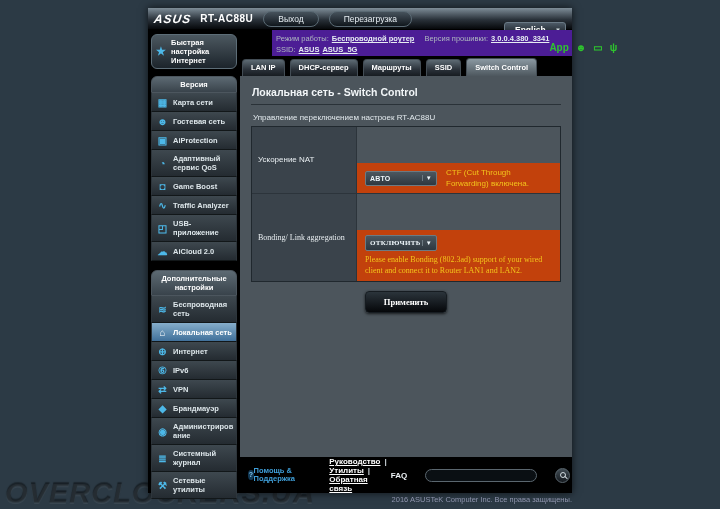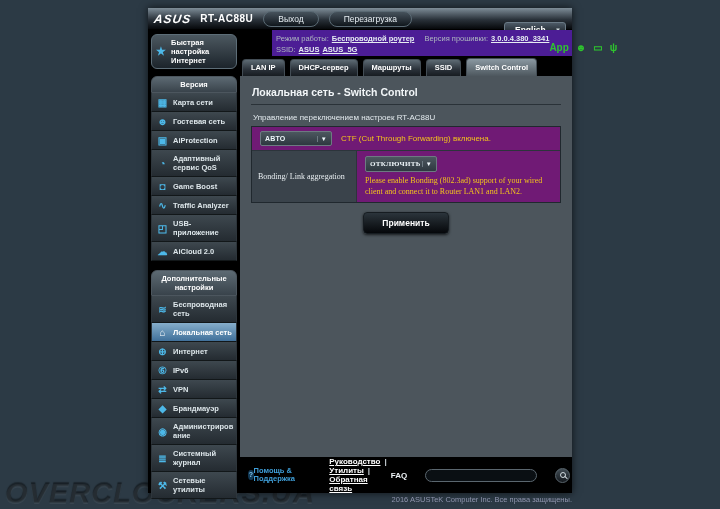--- a/index.html
+++ b/index.html
@@ -103,37 +103,37 @@
   .content { flex:1; background:#4c555c; padding:6px 11px 0; min-height:0; }
   .page-title { color:#f2f6f8; font-size:10.5px; font-weight:bold; padding:4px 1px 6px; border-bottom:1px solid #2a3238; }
   .caption { color:#e2e9ed; font-size:8px; padding:8px 2px 4px; }
   .tbl { border:1px solid #20282e; }
   .row { display:flex; border-bottom:1px solid #2c343b; }
   .row:last-child { border-bottom:none;font-family:Liberation Serif, serif; }
   .cell-l {
     flex:0 0 105px; background:#3a434b; color:#e8eef1; font-size:8px;
     padding:5px 6px; display:flex; align-items:center; border-right:1px solid #2c343b; line-height:10px;
   }
-  .cell-v { flex:1; background:#701a75; padding:4px 8px; display:flex; align-items:center; gap:9px; min-height:20px; }
+  .cell-v { flex:1; background:#c2410c; padding:4px 8px; display:flex; align-items:center; gap:9px; min-height:20px;margin-top:36px; }
   .cell-v.stack { flex-direction:column; align-items:flex-start; gap:3px; padding:5px 8px; }
   .select {
     background:linear-gradient(#4c575f,#2e3840);
     border:1px solid #6d7a82; border-radius:2px;
     color:#eef6fa; font-size:7px; font-weight:bold; text-transform:uppercase;
     width:72px; padding:3px 4px; display:inline-flex; align-items:center; justify-content:space-between;
     cursor:pointer; flex:0 0 auto; letter-spacing:0.3px;
   }
   .select .arr { font-size:6px; border-left:1px solid #6d7a82; padding-left:3px; }
   .note { color:#f3c41c; font-size:8px; line-height:11px; }
   .apply-wrap { text-align:center; padding:9px 0; }
   .apply-btn {
     background:linear-gradient(#2b343b,#05070a);
     border:1px solid #161c21; border-radius:4px;
     color:#fff; font-size:8.5px; font-weight:bold; padding:5px 18px; cursor:pointer;
-    box-shadow:0 1px 3px rgba(0,0,0,0.7); font-family:Liberation Sans, sans-serif;
+    box-shadow:0 1px 3px rgba(0,0,0,0.7); font-family:Liberation Serif, serif;
   }
   
   .footerbar { flex:0 0 25px; background:#000; display:flex; align-items:center; padding:0 8px; }
   .help { display:flex; align-items:center; color:#3f9fd9; font-size:7.5px; font-weight:bold; line-height:8px; cursor:pointer;justify-content:flex-end; }
   .help-q { width:10px; height:10px; border-radius:50%; background:#123a57; color:#7fc3ea; font-size:7px; text-align:center; line-height:10px; font-weight:bold; }
   .flinks { margin-left:30px; color:#fff; font-size:8px; font-weight:bold; }
   .flinks .lnk { text-decoration:underline; cursor:pointer; }
   .flinks .sep { color:#cfd8dd; margin:0 4px; text-decoration:none; }
   .faq { margin-left:auto; display:flex; align-items:center; gap:18px; }
   .faq-lbl { color:#eef3f6; font-size:8px; font-weight:bold; }
@@ -281,20 +281,21 @@
           <div class="tab">Маршруты</div>
           <div class="tab">SSID</div>
           <div class="tab active">Switch Control</div>
         </div>
 
       <div class="content">
         <div class="page-title">Локальная сеть - Switch Control</div>
         <div class="caption">Управление переключением настроек RT-AC88U</div>
         <div class="tbl">
           <div class="row">
+            <div class="cell-l">Ускорение NAT</div>
             <div class="cell-v">
               <div class="select">
                 <span>Авто</span>
                 <span class="arr">▼</span>
               </div>
               <span class="note">CTF (Cut Through Forwarding) включена.</span>
             </div>
           </div>
           <div class="row">
             <div class="cell-l">Bonding/ Link aggregation</div>

